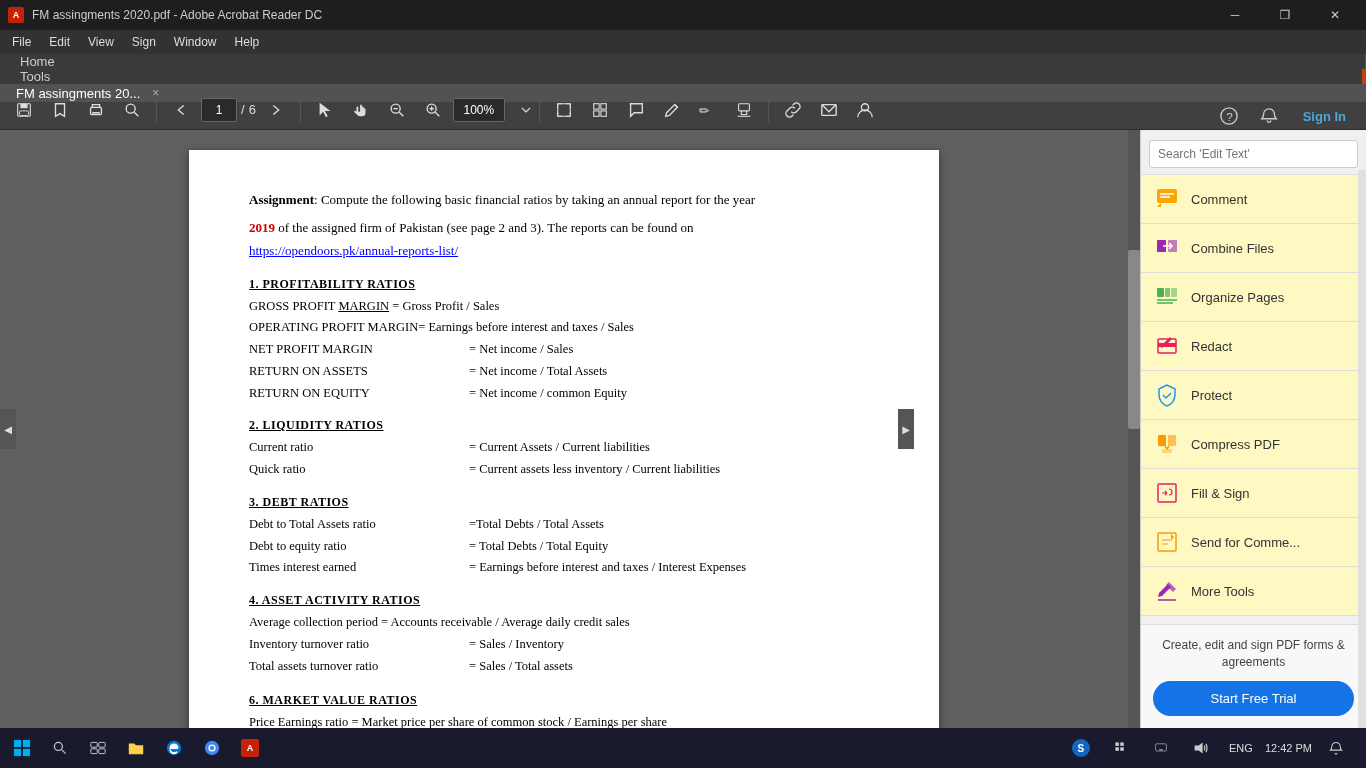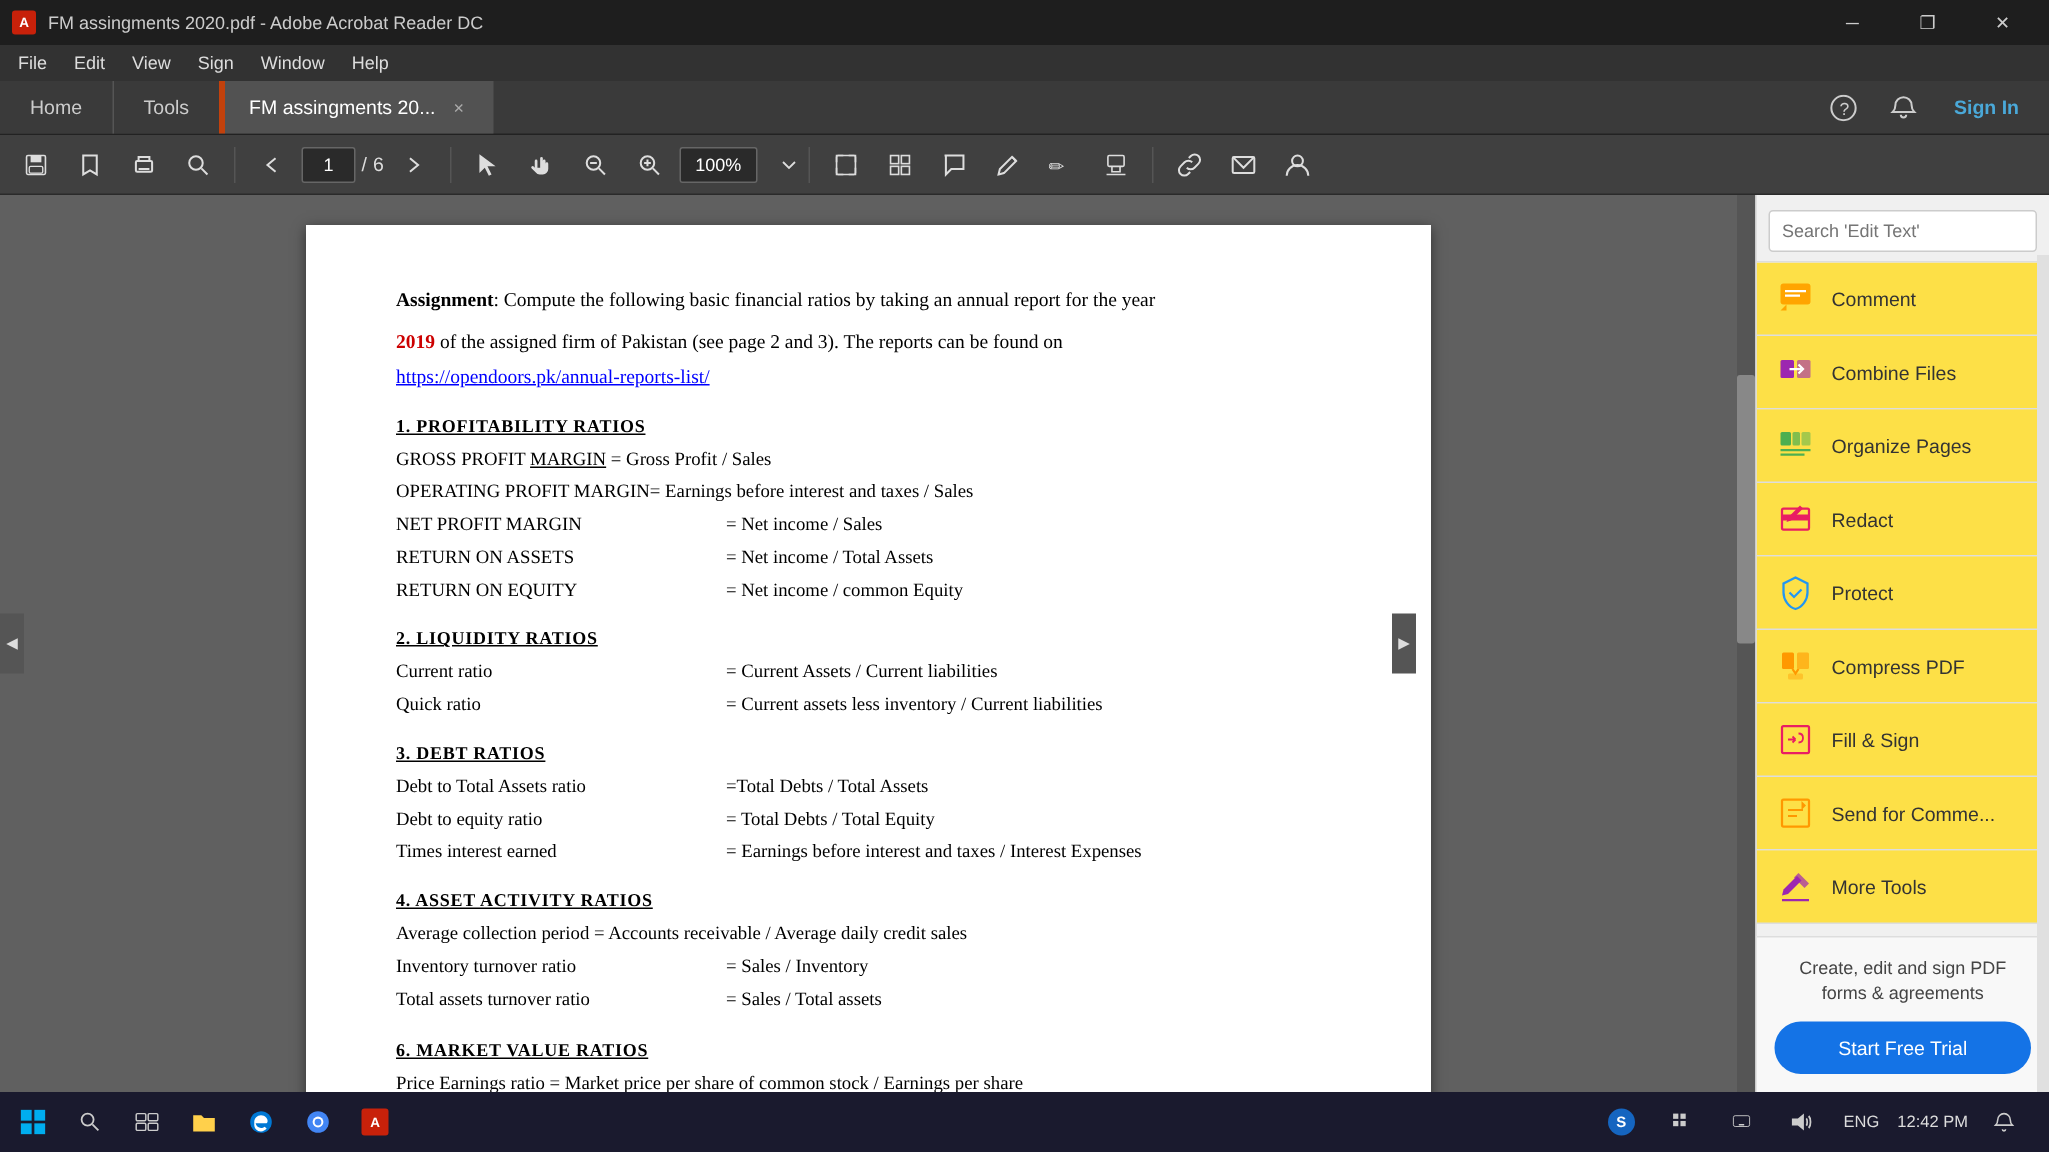--- a/index.html
+++ b/index.html
@@ -66,20 +66,21 @@
     }
 
     
     .tab-bar {
       background: #3a3a3a;
       height: 36px;
       display: flex;
       align-items: stretch;
       padding: 0;
       border-bottom: 1px solid #222;
+      flex-direction: column;
     }
     .tab-home {
       background: #3a3a3a;
       color: #ccc;
       padding: 0 20px;
       display: flex;
       align-items: center;
       font-size: 13px;
       cursor: pointer;
       border-right: 1px solid #555;
@@ -300,21 +301,21 @@
       align-items: center;
       justify-content: center;
       cursor: pointer;
       color: #ddd;
       font-size: 10px;
       z-index: 5;
     }
 
     
     .right-panel {
-      width: 196px;
+      width: 226px;
       background: #f0f0f0;
       display: flex;
       flex-direction: column;
       border-left: 1px solid #ccc;
       position: relative;
       overflow: hidden;
     }
     .right-panel-scroll {
       flex: 1;
       overflow-y: auto;
@@ -334,21 +335,21 @@
       background: white;
       color: #333;
     }
     .right-panel-item {
       display: flex;
       align-items: center;
       padding: 10px 12px;
       border-bottom: 1px solid #ddd;
       gap: 10px;
       cursor: pointer;
-      background: #fde047;
+      background: #fef9c3;
     }
     .rp-icon {
       width: 28px;
       height: 28px;
       display: flex;
       align-items: center;
       justify-content: center;
       flex-shrink: 0;
     }
     .rp-label {

